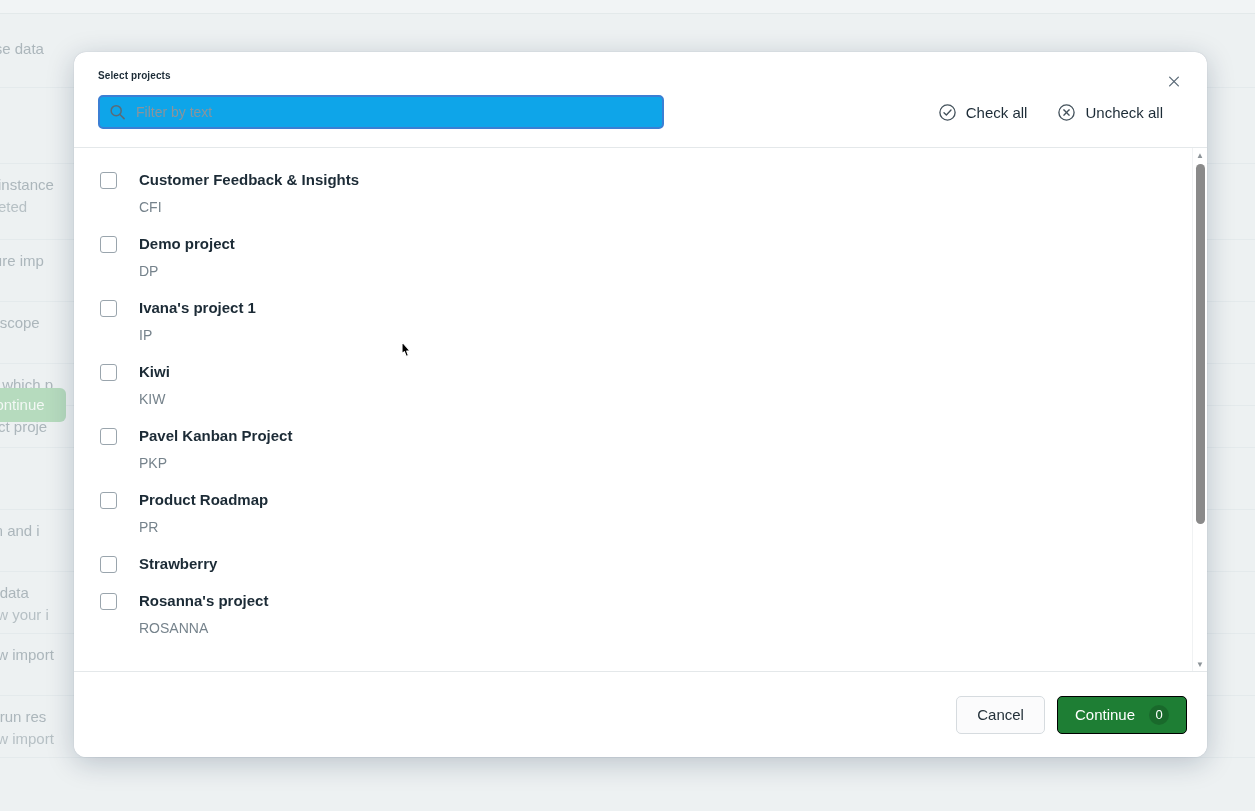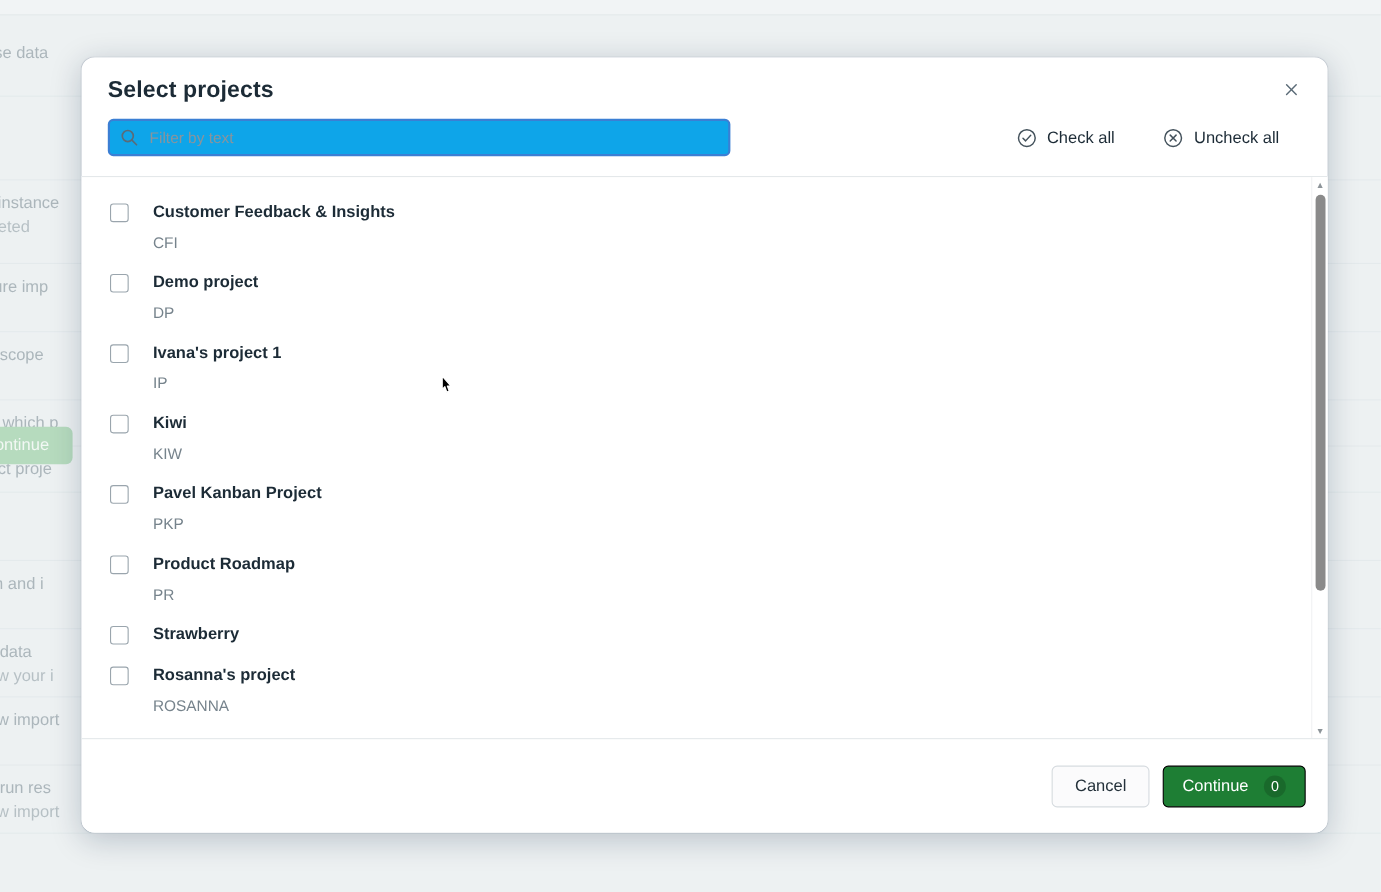--- a/index.html
+++ b/index.html
@@ -72,21 +72,21 @@
     overflow: hidden;
   }
 
   
   .modal-header {
     position: relative;
     padding: 18px 24px 0 24px;
     flex: 0 0 auto;
   }
   .modal-title {
-    font-size: 21px;
+    font-size: 10px;
     font-weight: bold;
     color: #1c2b36;
     margin: 0 0 14px 0;
     letter-spacing: .1px;
   }
   .close-btn {
     position: absolute;
     top: 16px; right: 20px;
     width: 26px; height: 26px;
     display: flex; align-items: center; justify-content: center;
@@ -124,21 +124,21 @@
     transform: translateY(-50%);
     color: #5b6b77;
     display: flex;
     pointer-events: none;
   }
 
   .bulk-actions {
     display: flex;
     align-items: center;
     margin-left: auto;
-    gap: 40px;
+    gap: 26px;
     padding-right: 18px;
   }
   .bulk-btn {
     display: flex;
     align-items: center;
     gap: 9px;
     border: none;
     background: transparent;
     cursor: pointer;
     font-size: 15px;

